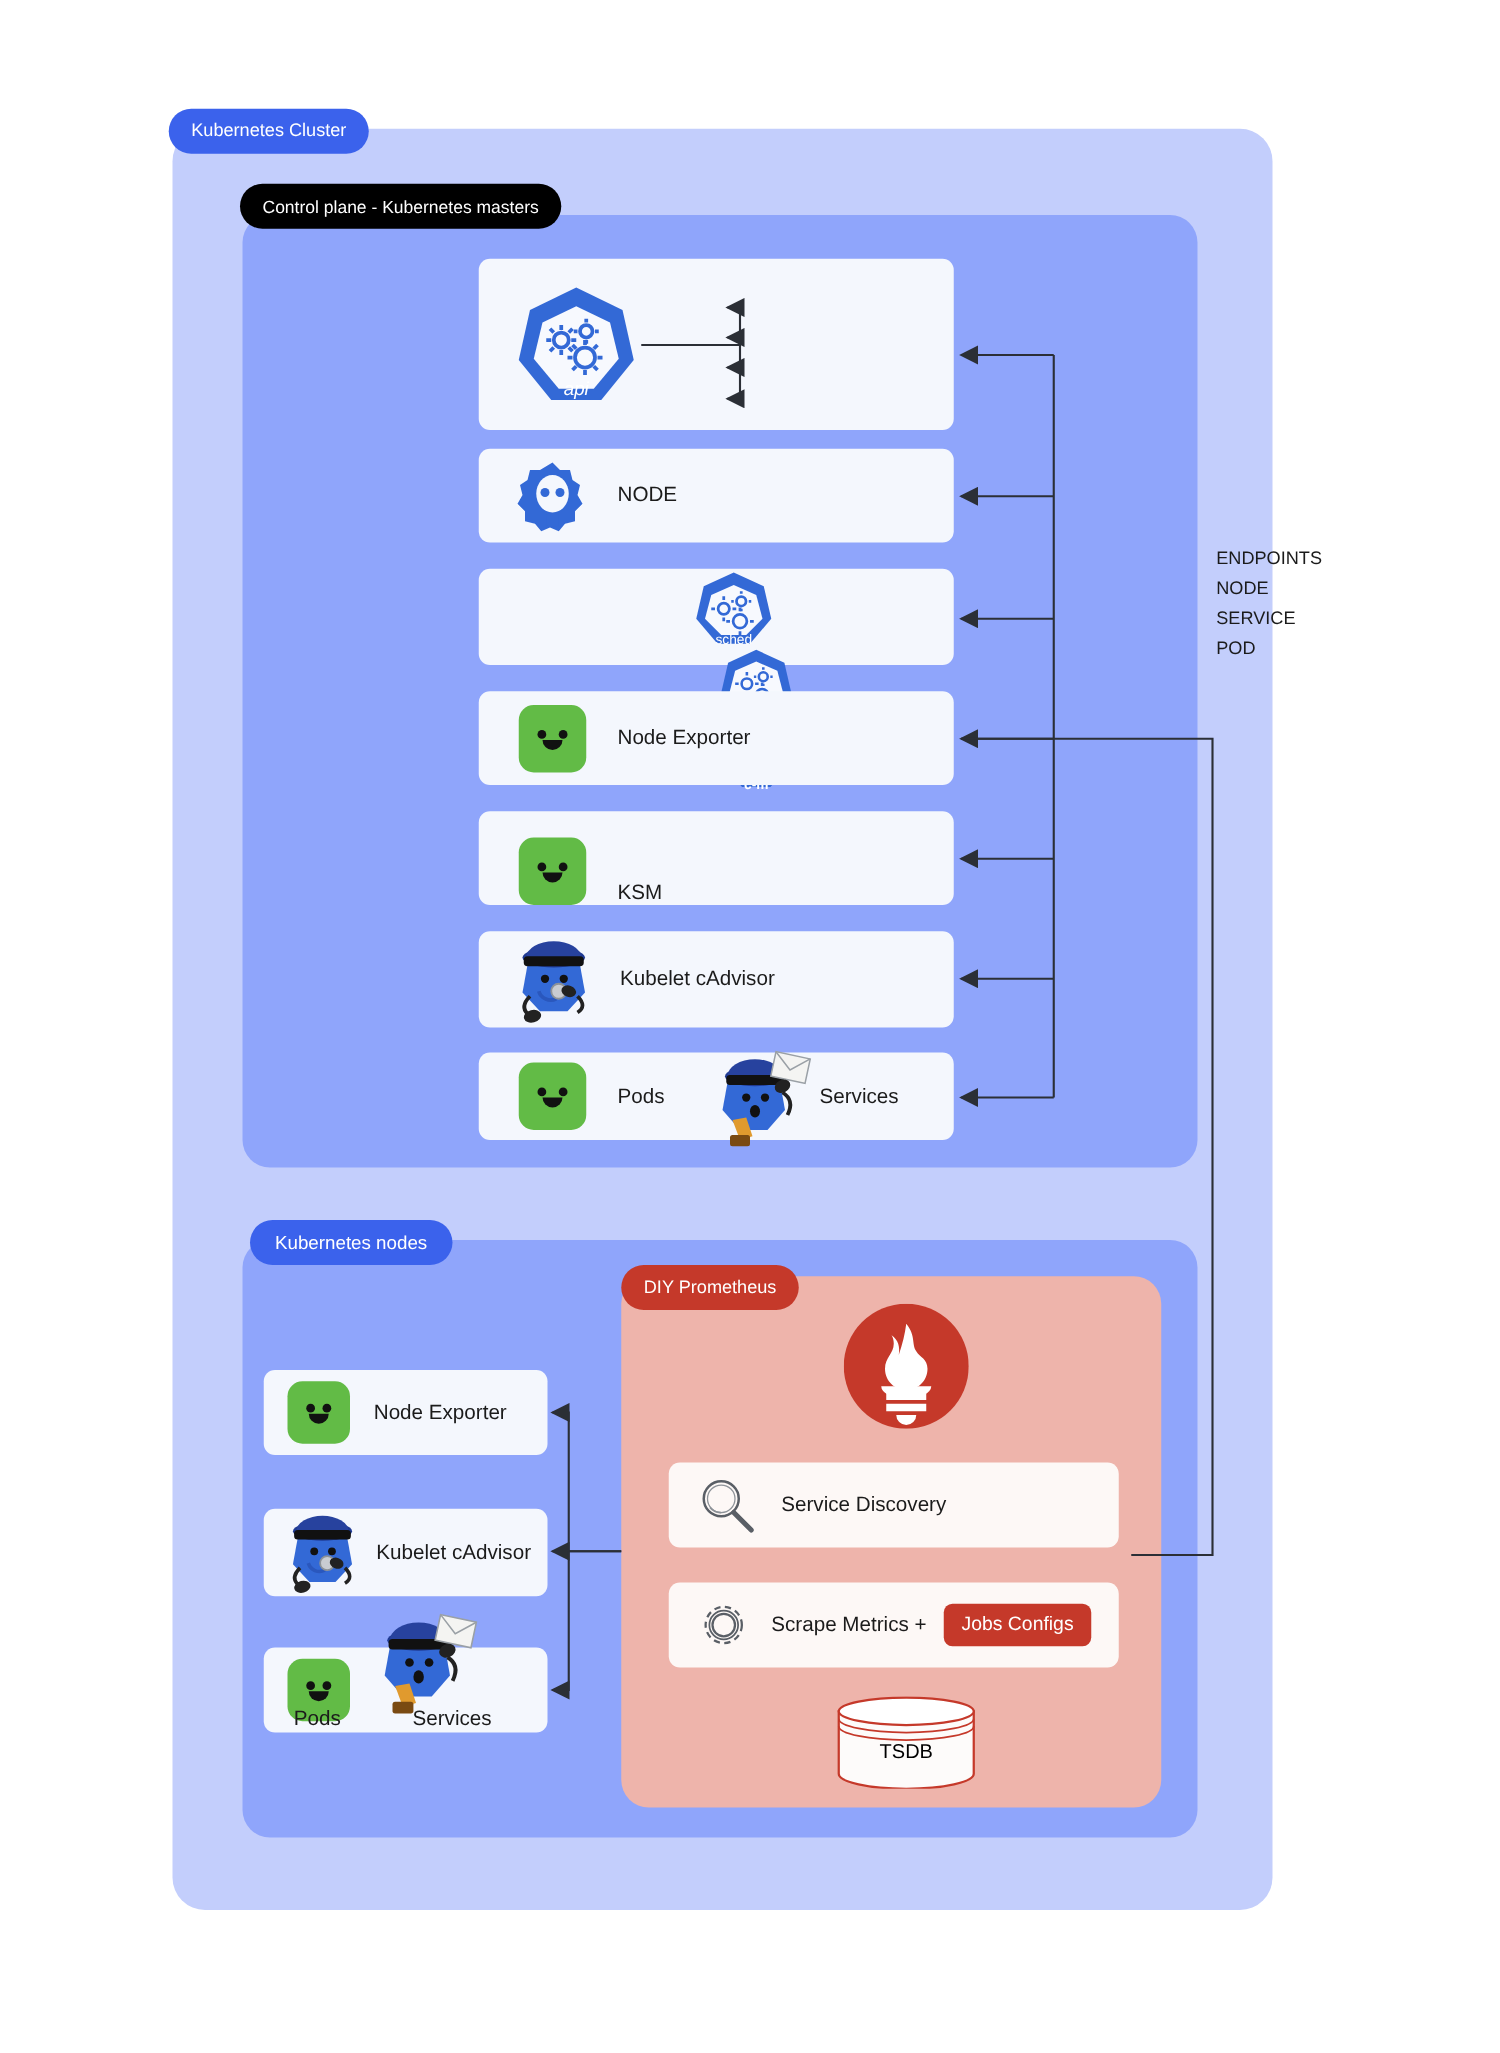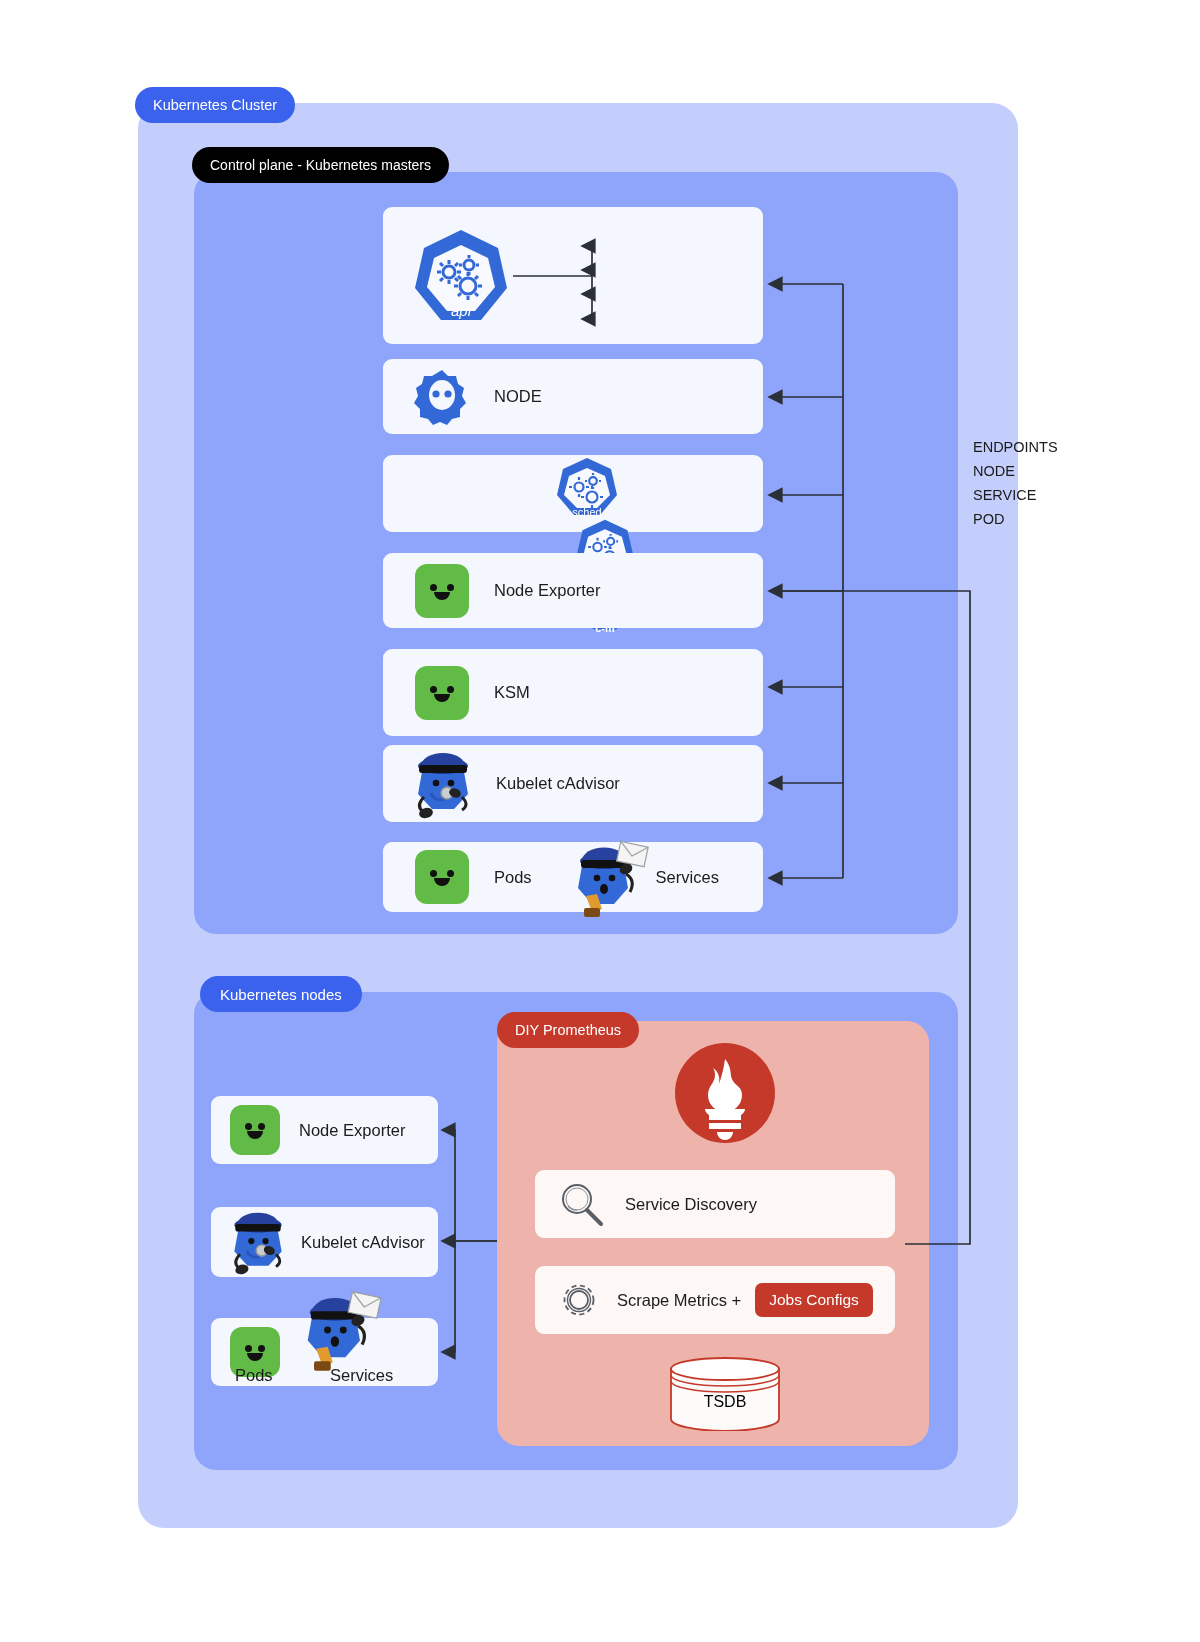--- a/index.html
+++ b/index.html
@@ -22,21 +22,21 @@
   #pill-prometheus{left:497px;top:1012px;height:36px;padding:0 18px;background:#c5392a;font-size:14.5px;}
 
   
   .card{position:absolute;background:#f4f7fd;border-radius:9px;box-sizing:border-box;display:flex;align-items:center;}
   .card-label{font-size:16.5px;color:#1b1b1b;white-space:nowrap;}
 
   #card-api{left:383px;top:207px;width:380px;height:137px;}
   #card-etcd{left:383px;top:359px;width:380px;height:75px;}
   #card-sdc{left:383px;top:455px;width:380px;height:77px;flex-direction:column;}
   #card-nodeexp{left:383px;top:553px;width:380px;height:75px;}
-  #card-ksm{left:383px;top:649px;width:380px;height:87px;}
+  #card-ksm{left:383px;top:649px;width:380px;height:75px;align-items:flex-end;}
   #card-kubelet{left:383px;top:745px;width:380px;height:77px;}
   #card-podsvc{left:383px;top:842px;width:380px;height:70px;}
 
   #card-n-nodeexp{left:211px;top:1096px;width:227px;height:68px;}
   #card-n-kubelet{left:211px;top:1207px;width:227px;height:70px;}
   #card-n-podsvc{left:211px;top:1318px;width:227px;height:68px;}
 
   #card-sd{left:535px;top:1170px;width:360px;height:68px;background:#fdf8f6;}
   #card-scrape{left:535px;top:1266px;width:360px;height:68px;background:#fdf8f6;}
 

